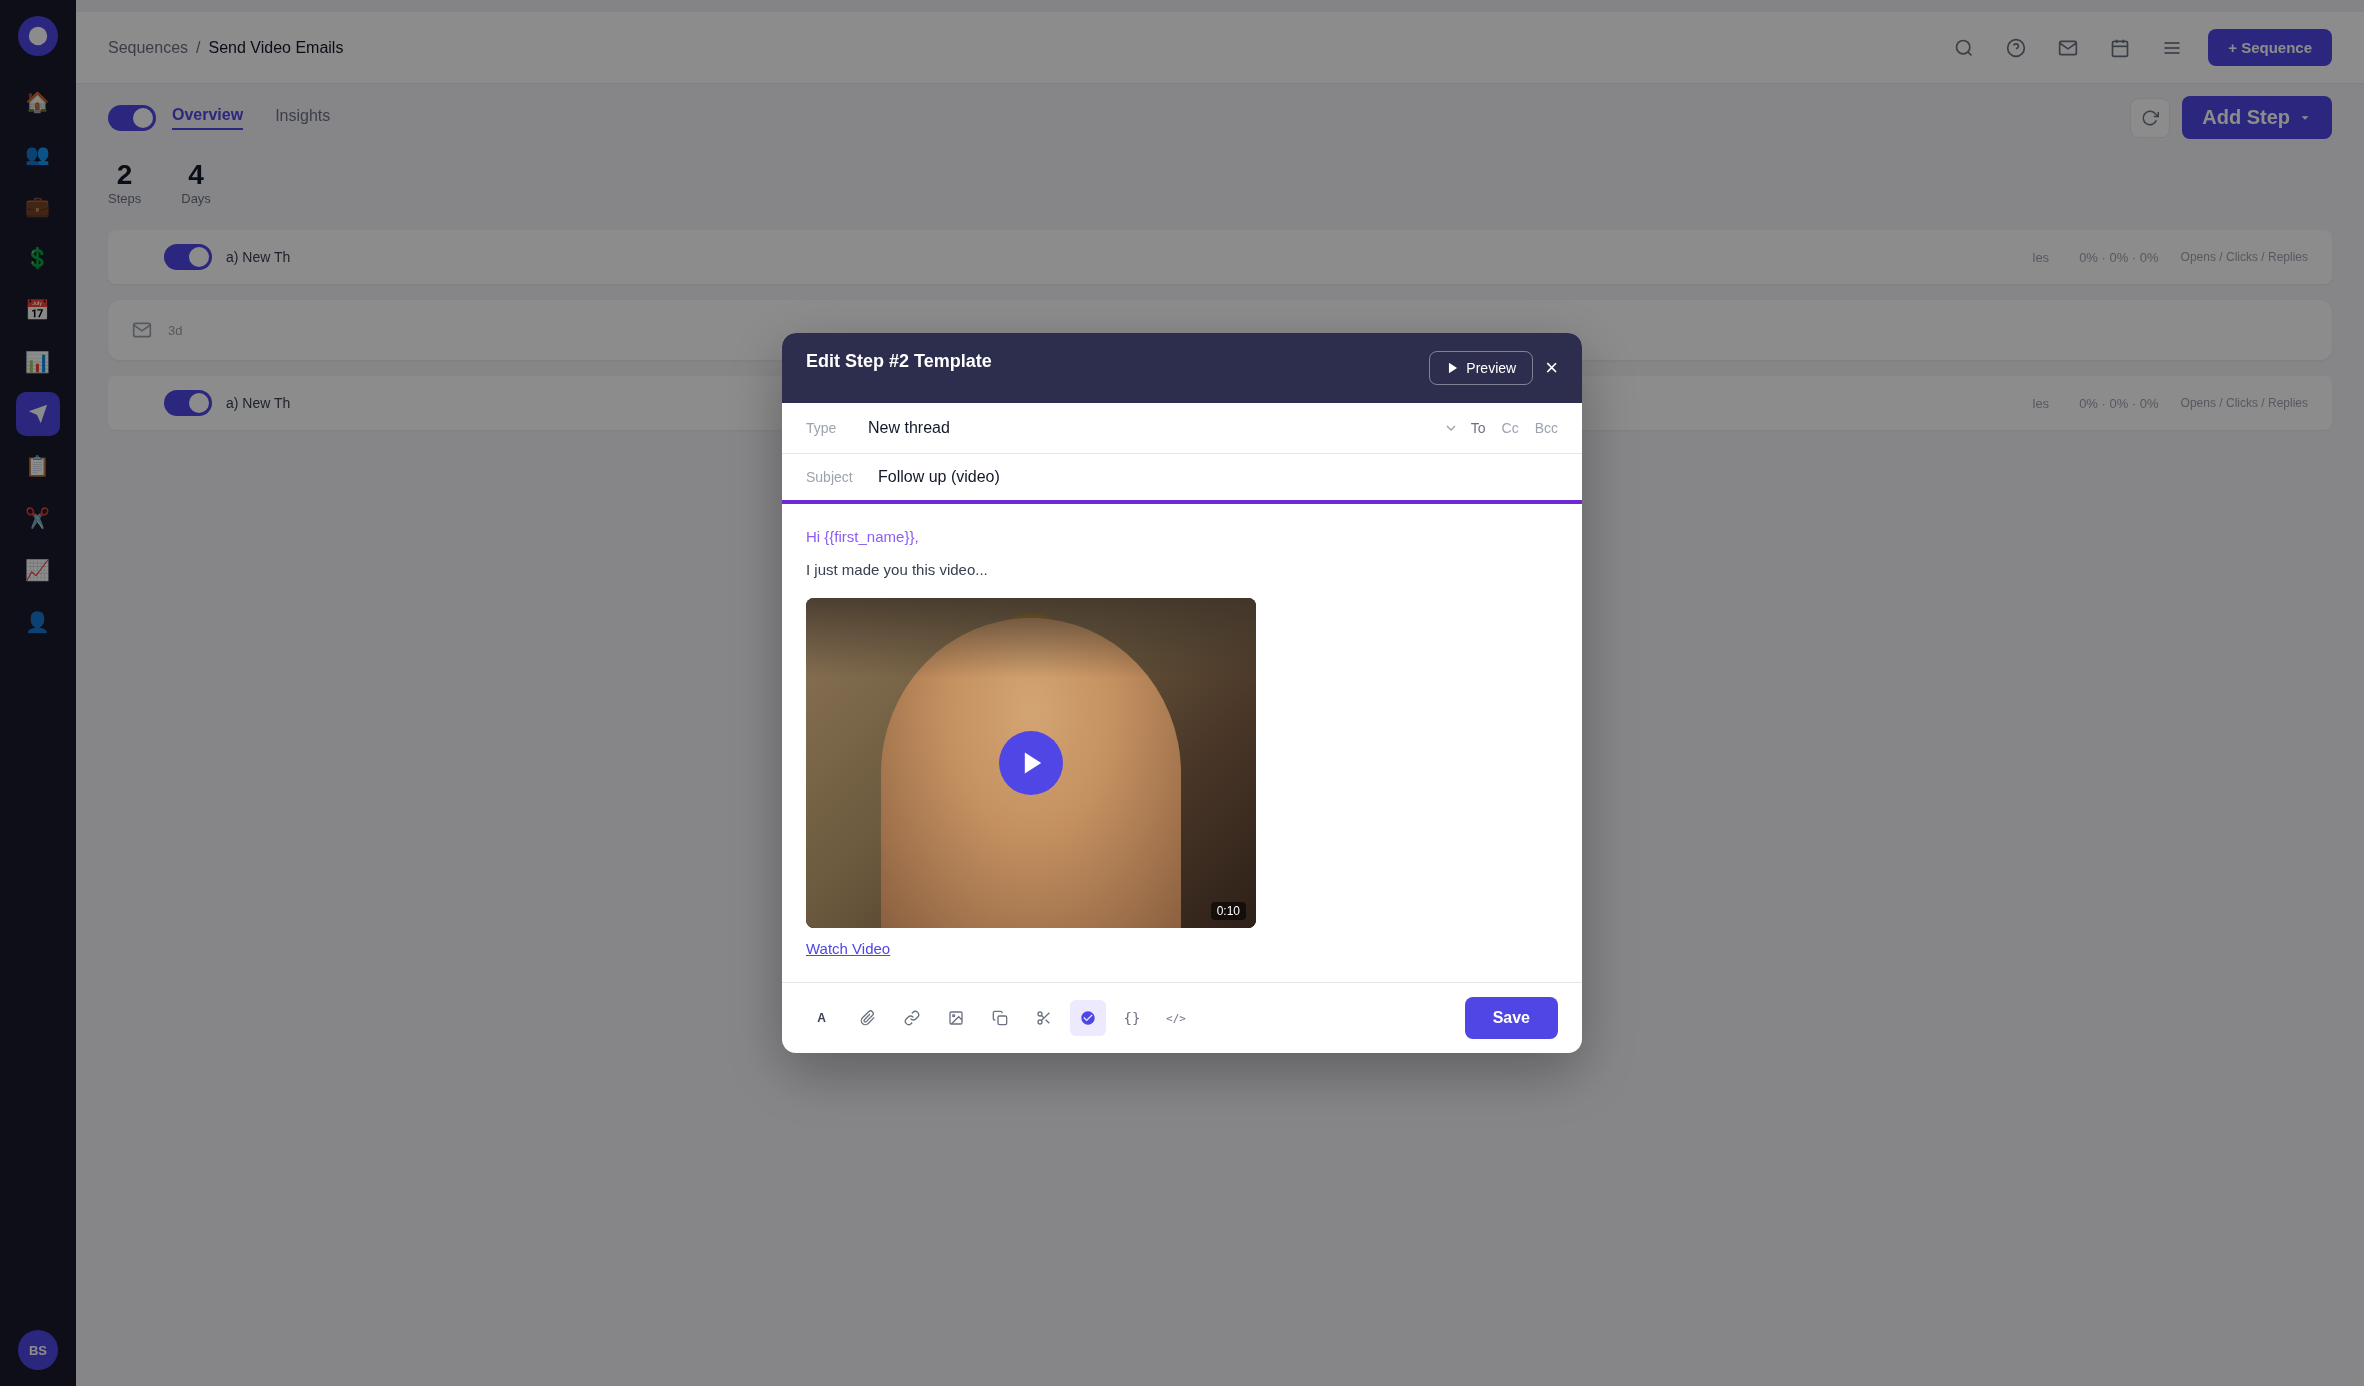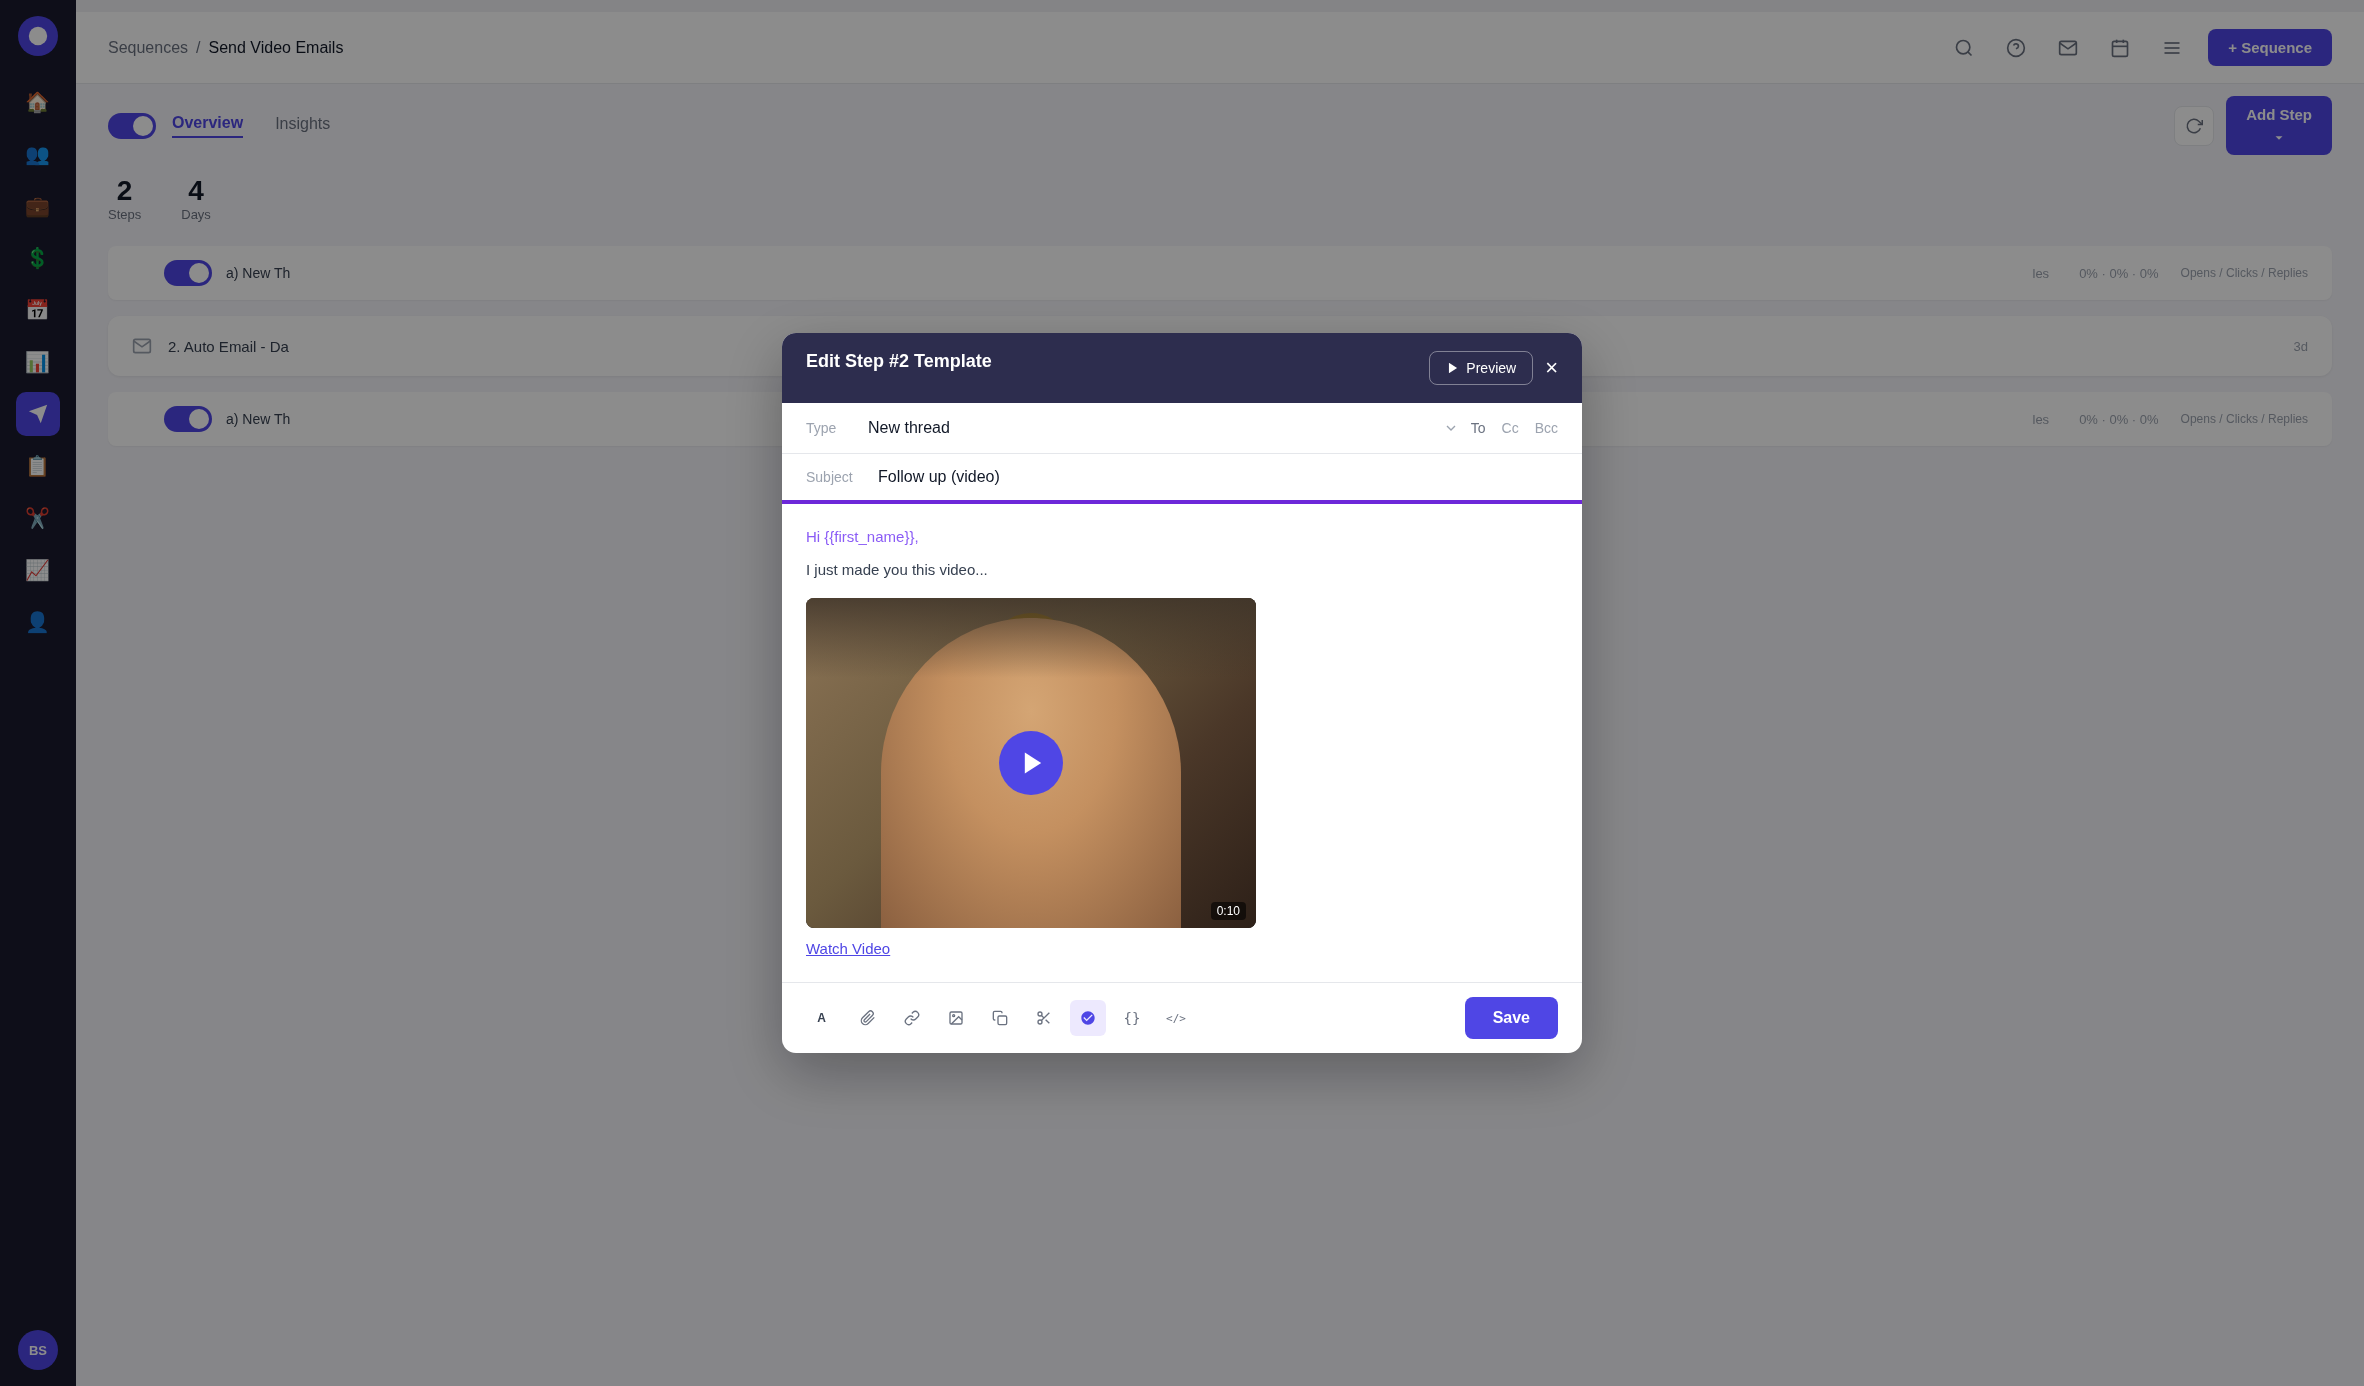--- a/index.html
+++ b/index.html
@@ -44,21 +44,21 @@
     .stat-label { font-size: 13px; color: #6b7280; }
 
     
     .email-card { background: white; border-radius: 12px; padding: 20px 24px; margin-bottom: 16px; display: flex; align-items: center; gap: 16px; box-shadow: 0 1px 3px rgba(0,0,0,0.07); }
     .email-card-info { flex: 1; font-size: 15px; color: #374151; font-weight: 500; }
     .email-card-meta { font-size: 13px; color: #9ca3af; }
 
     
     .actions-right { display: flex; align-items: center; gap: 12px; margin-left: auto; }
     .btn-refresh { width: 40px; height: 40px; border: 1px solid #e5e7eb; background: white; border-radius: 8px; cursor: pointer; display: flex; align-items: center; justify-content: center; color: #6b7280; }
-    .btn-add-step { background: #4f46e5; color: white; border: none; border-radius: 8px; padding: 10px 20px; font-size: 15px; font-weight: 600; cursor: pointer; display: flex; align-items: center; gap: 8px; flex-direction: column; }
+    .btn-add-step { background: #4f46e5; color: white; border: none; border-radius: 8px; padding: 10px 20px; font-size: 20px; font-weight: 600; cursor: pointer; display: flex; align-items: center; gap: 8px; }
 
     
     .sub-item { background: white; border-radius: 8px; padding: 14px 24px 14px 56px; margin-top: 8px; display: flex; align-items: center; gap: 14px; box-shadow: 0 1px 2px rgba(0,0,0,0.05); }
 
     
     .overlay { position: fixed; inset: 0; background: rgba(0,0,0,0.45); z-index: 100; display: flex; align-items: center; justify-content: center; }
     .modal { background: white; border-radius: 14px; width: 800px; max-height: 90vh; display: flex; flex-direction: column; box-shadow: 0 20px 60px rgba(0,0,0,0.3); overflow: hidden; }
     .modal-header { background: #2d2d4e; padding: 18px 24px; display: flex; align-items: flex-start; justify-content: space-between; }
     .modal-title { color: white; font-size: 18px; font-weight: 600; }
     .modal-header-actions { display: flex; align-items: center; gap: 12px; }
@@ -256,23 +256,20 @@
     <span style="font-size:13px;color:#9ca3af;">les</span>
     <span style="font-size:13px;color:#9ca3af;margin-left:16px;">0% · 0% · 0%</span>
     <span style="font-size:12px;color:#9ca3af;margin-left:8px;">Opens / Clicks / Replies</span>
   </div>
 
   <div class="email-card" style="margin-top:16px;">
     <svg width="20" height="20" viewBox="0 0 24 24" fill="none" stroke="#9ca3af" stroke-width="2">
         <path d="M4 4h16c1.1 0 2 .9 2 2v12c0 1.1-.9 2-2 2H4c-1.1 0-2-.9-2-2V6c0-1.1.9-2 2-2z"></path>
         <polyline points="22,6 12,13 2,6"></polyline>
       </svg>
-    <div class="email-card-info">
-      <span>2. Auto Email - Da</span>
-    </div>
     <span class="email-card-meta">3d</span>
   </div>
   <div class="sub-item">
     <div class="toggle on">
         <div class="toggle-knob"></div>
       </div>
     <span style="font-size:14px;color:#374151;flex:1;">a) New Th</span>
     <span style="font-size:13px;color:#9ca3af;">les</span>
     <span style="font-size:13px;color:#9ca3af;margin-left:16px;">0% · 0% · 0%</span>
     <span style="font-size:12px;color:#9ca3af;margin-left:8px;">Opens / Clicks / Replies</span>

